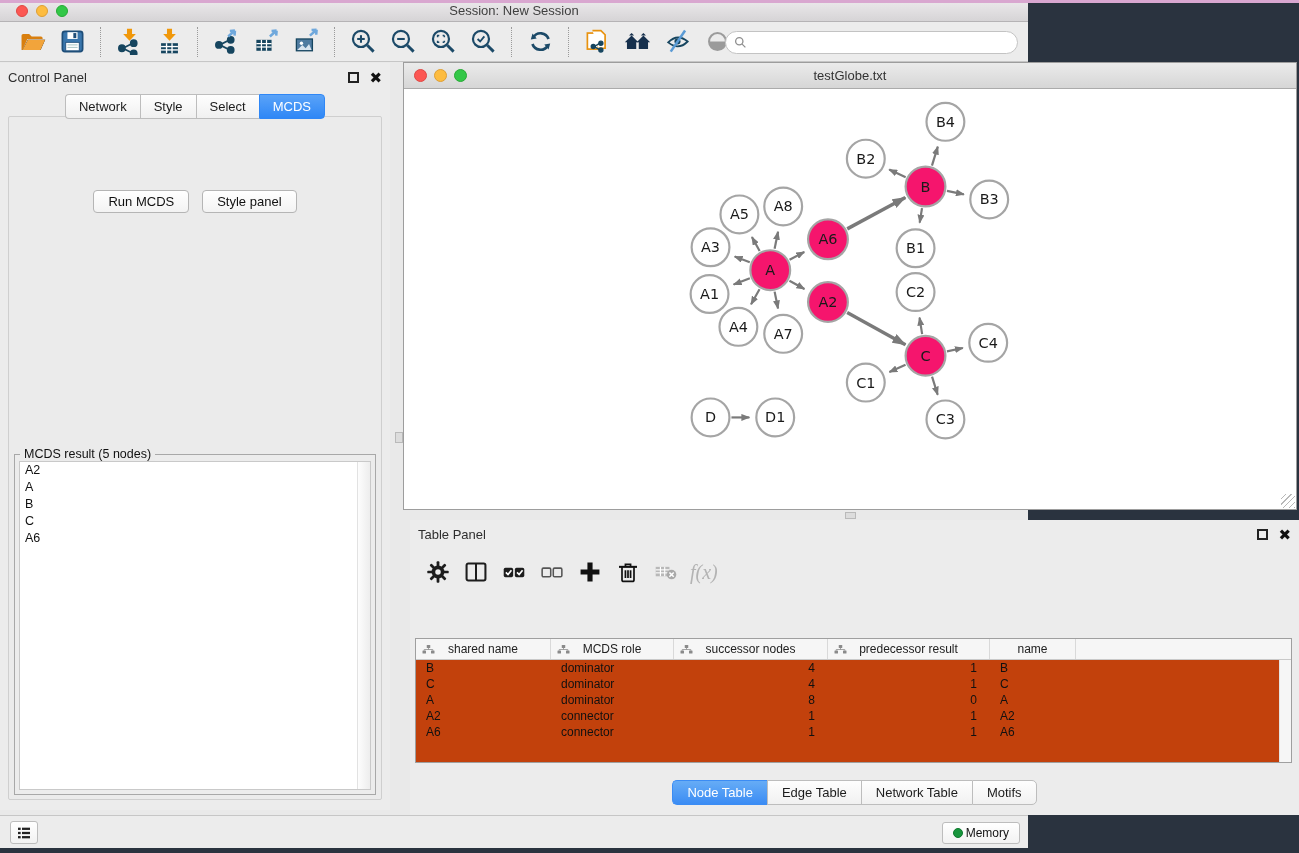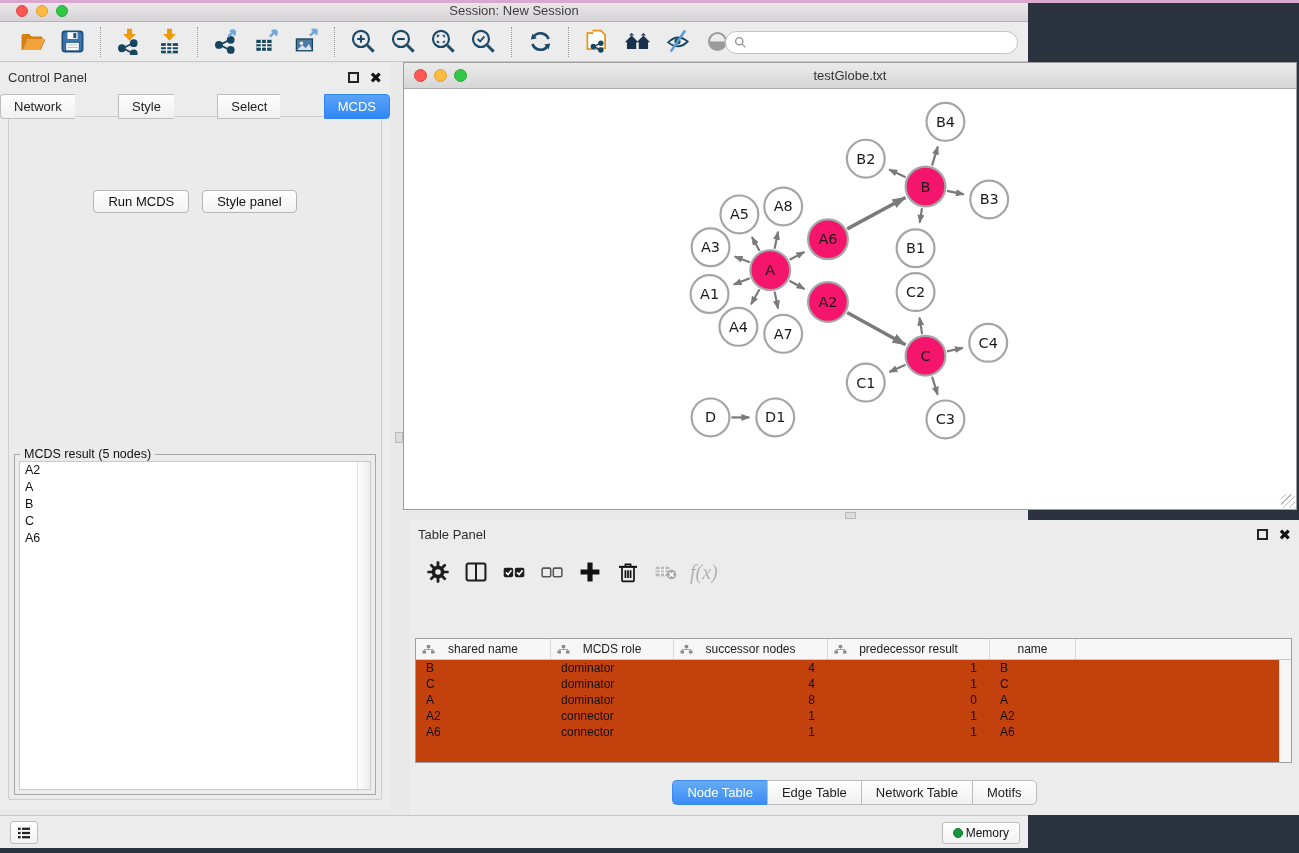--- a/index.html
+++ b/index.html
@@ -30,21 +30,21 @@
   .searchbox svg { width:13px; height:13px; flex:0 0 auto; }
   .searchbox input { border:none; outline:none; background:transparent; flex:1; font-size:12px; margin-left:5px; font-family:"Liberation Sans",sans-serif; }
 
   
   .control-panel { position:absolute; left:0; top:63px; width:390px; height:747px; background:#ececec; }
   .panel-head { height:28px; display:flex; align-items:center; padding:0 8px; }
   .panel-head .ph-title { font-size:13px; color:#2e2e2e; }
   .ph-icons { margin-left:auto; display:flex; align-items:center; gap:10px; }
   .float-box { width:11px; height:11px; border:2px solid #222; }
   .close-x { font-size:15px; font-weight:bold; color:#111; line-height:11px; }
-  .cp-tabs { position:absolute; left:0; top:31px; width:100%; display:flex; justify-content:space-between; z-index:3; }
+  .cp-tabs { position:absolute; left:0; top:31px; width:100%; display:flex; justify-content:center; z-index:3; }
   .cp-tab { font-size:13px; padding:4px 13px; background:linear-gradient(#fefefe,#f0f0f0);
     border:1px solid #bdbdbd; border-right:none; color:#1c1c1c; cursor:pointer; }
   .cp-tab:first-child { border-radius:4px 0 0 4px; }
   .cp-tab:last-child { border-right:1px solid #bdbdbd; border-radius:0 4px 4px 0; }
   .cp-tab.active { background:linear-gradient(#5aa3f8,#2f87f6); border-color:#2f87f6; color:#fff; }
   .cp-body { position:absolute; left:8px; right:8px; top:53px; bottom:10px;
     background:#ebebeb; border:1px solid #cfcfcf; border-radius:2px; }
   .opt-label { text-align:center; margin-top:18px; font-size:13px; color:#1b1b1b; }
   .dropdown { position:absolute; left:34px; right:34px; top:40px; height:24px; background:#fff;
     border:1px solid #b8b8b8; border-radius:4px; display:flex; align-items:center; cursor:pointer; }

